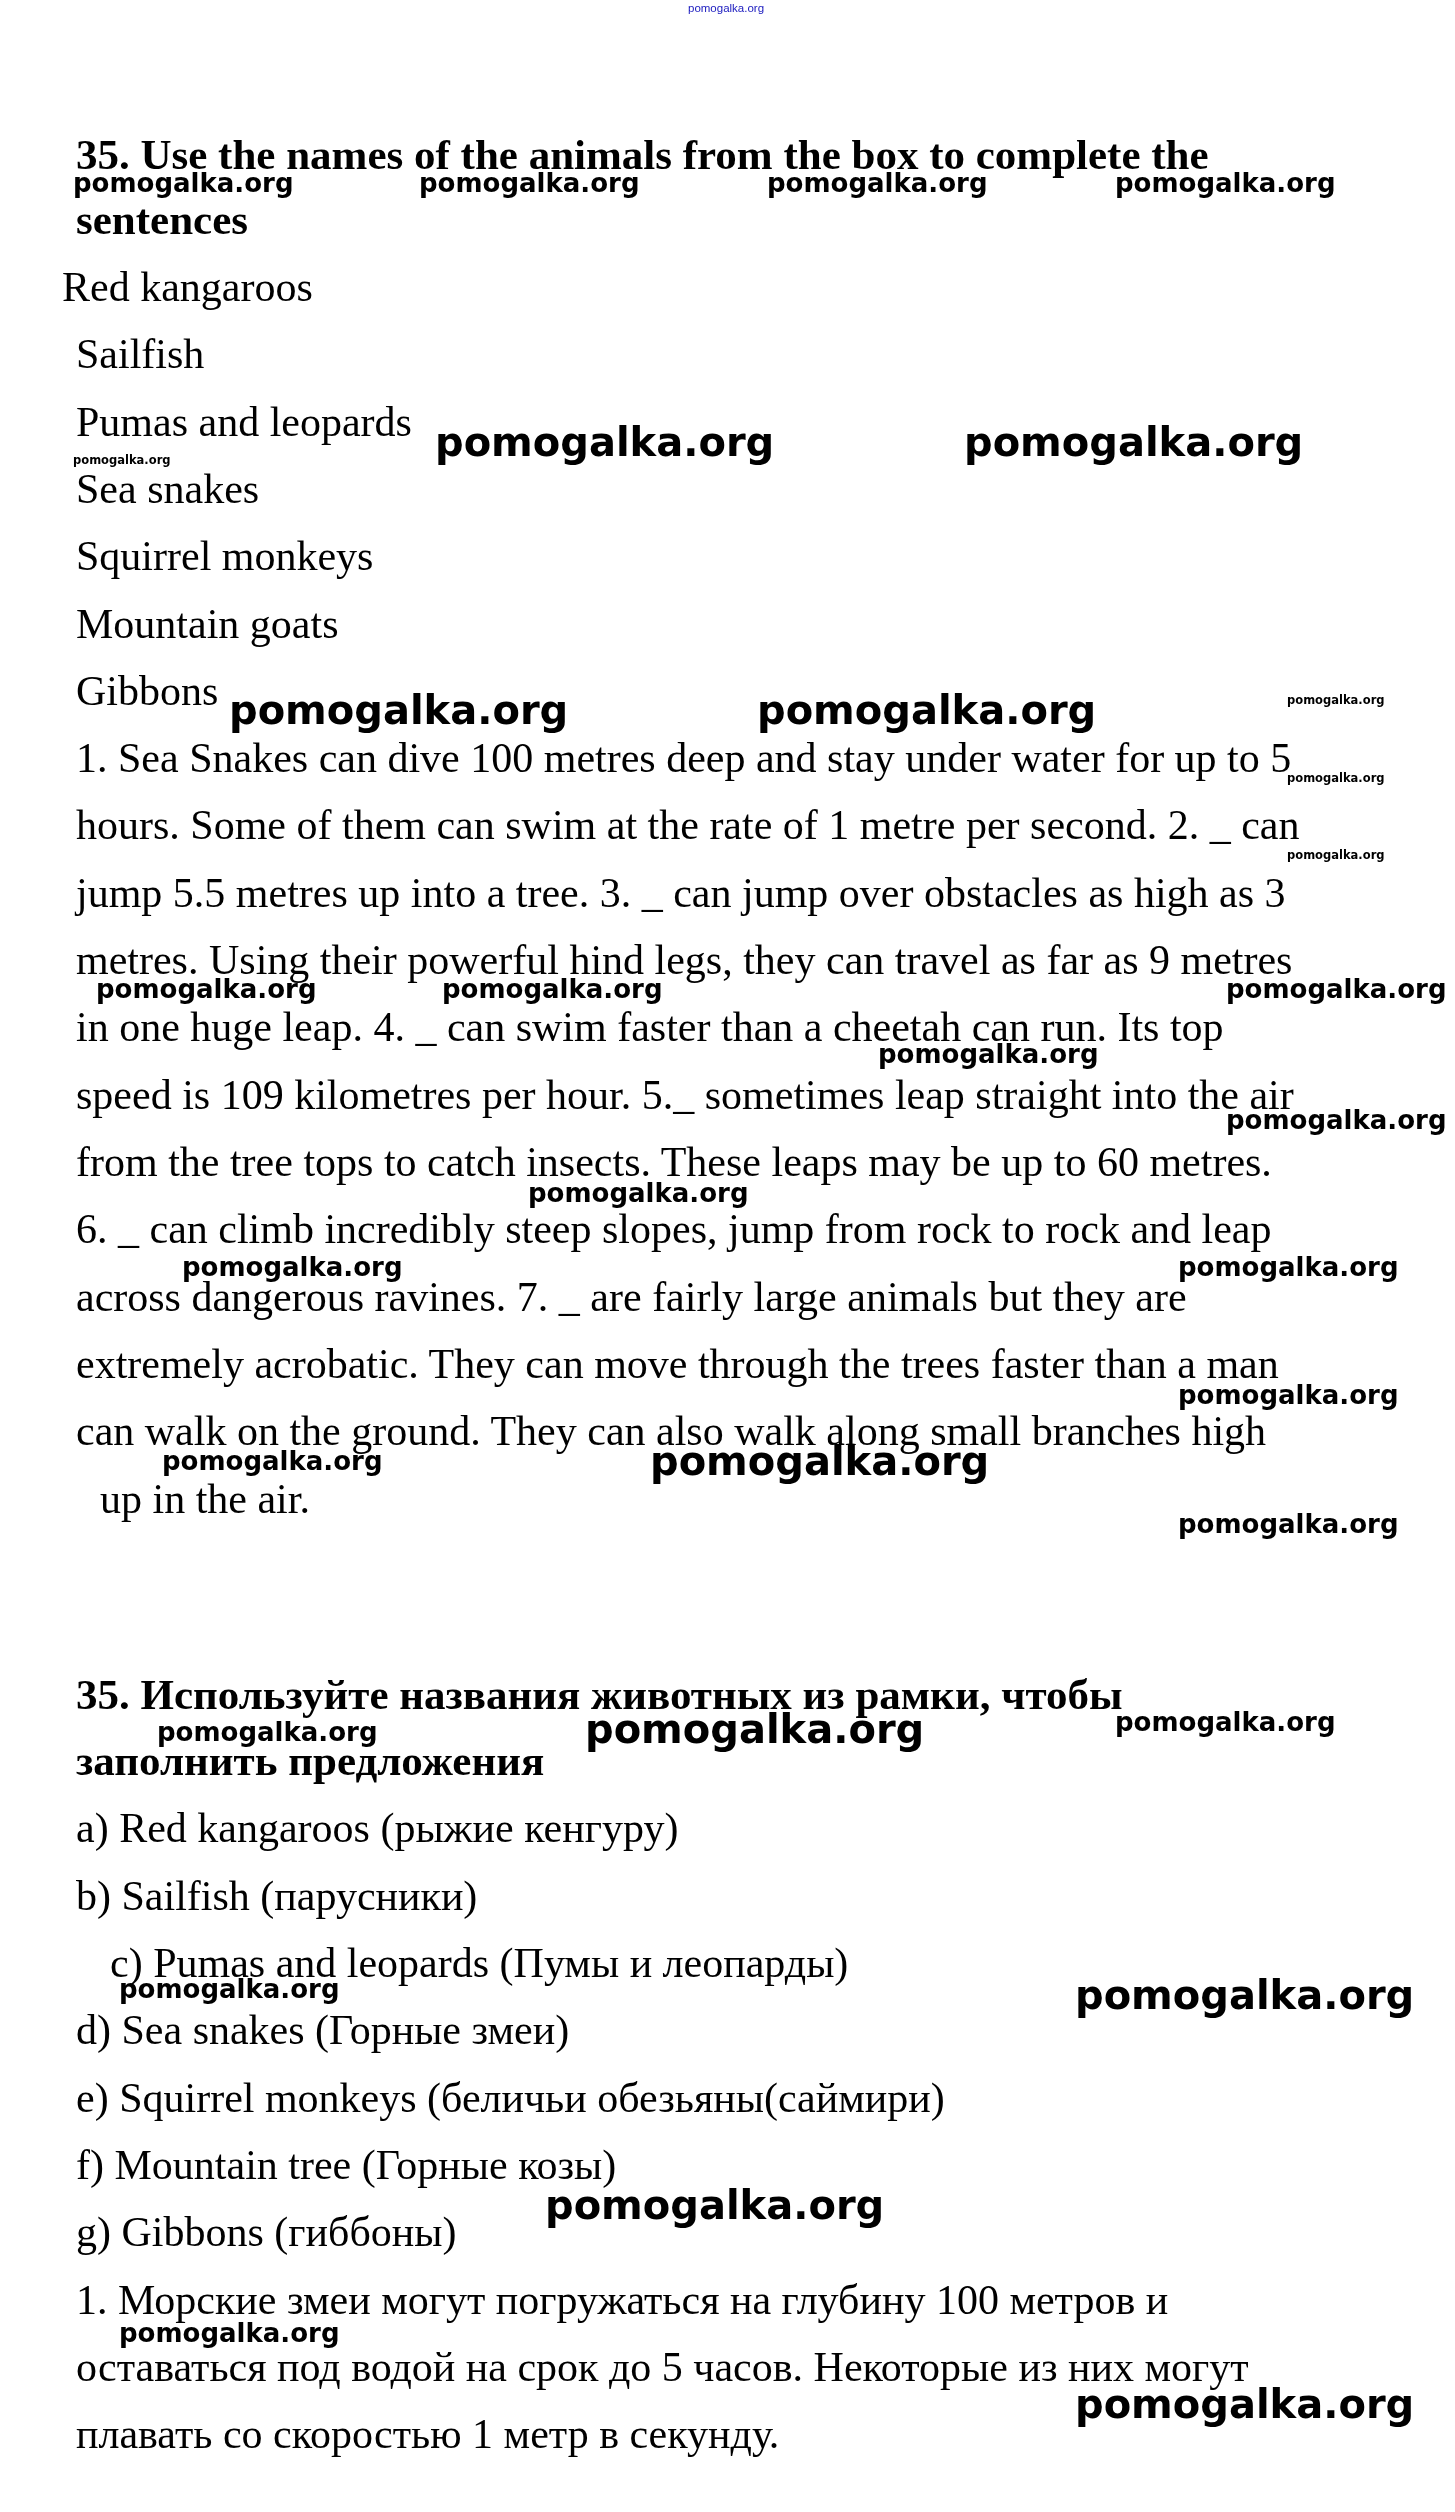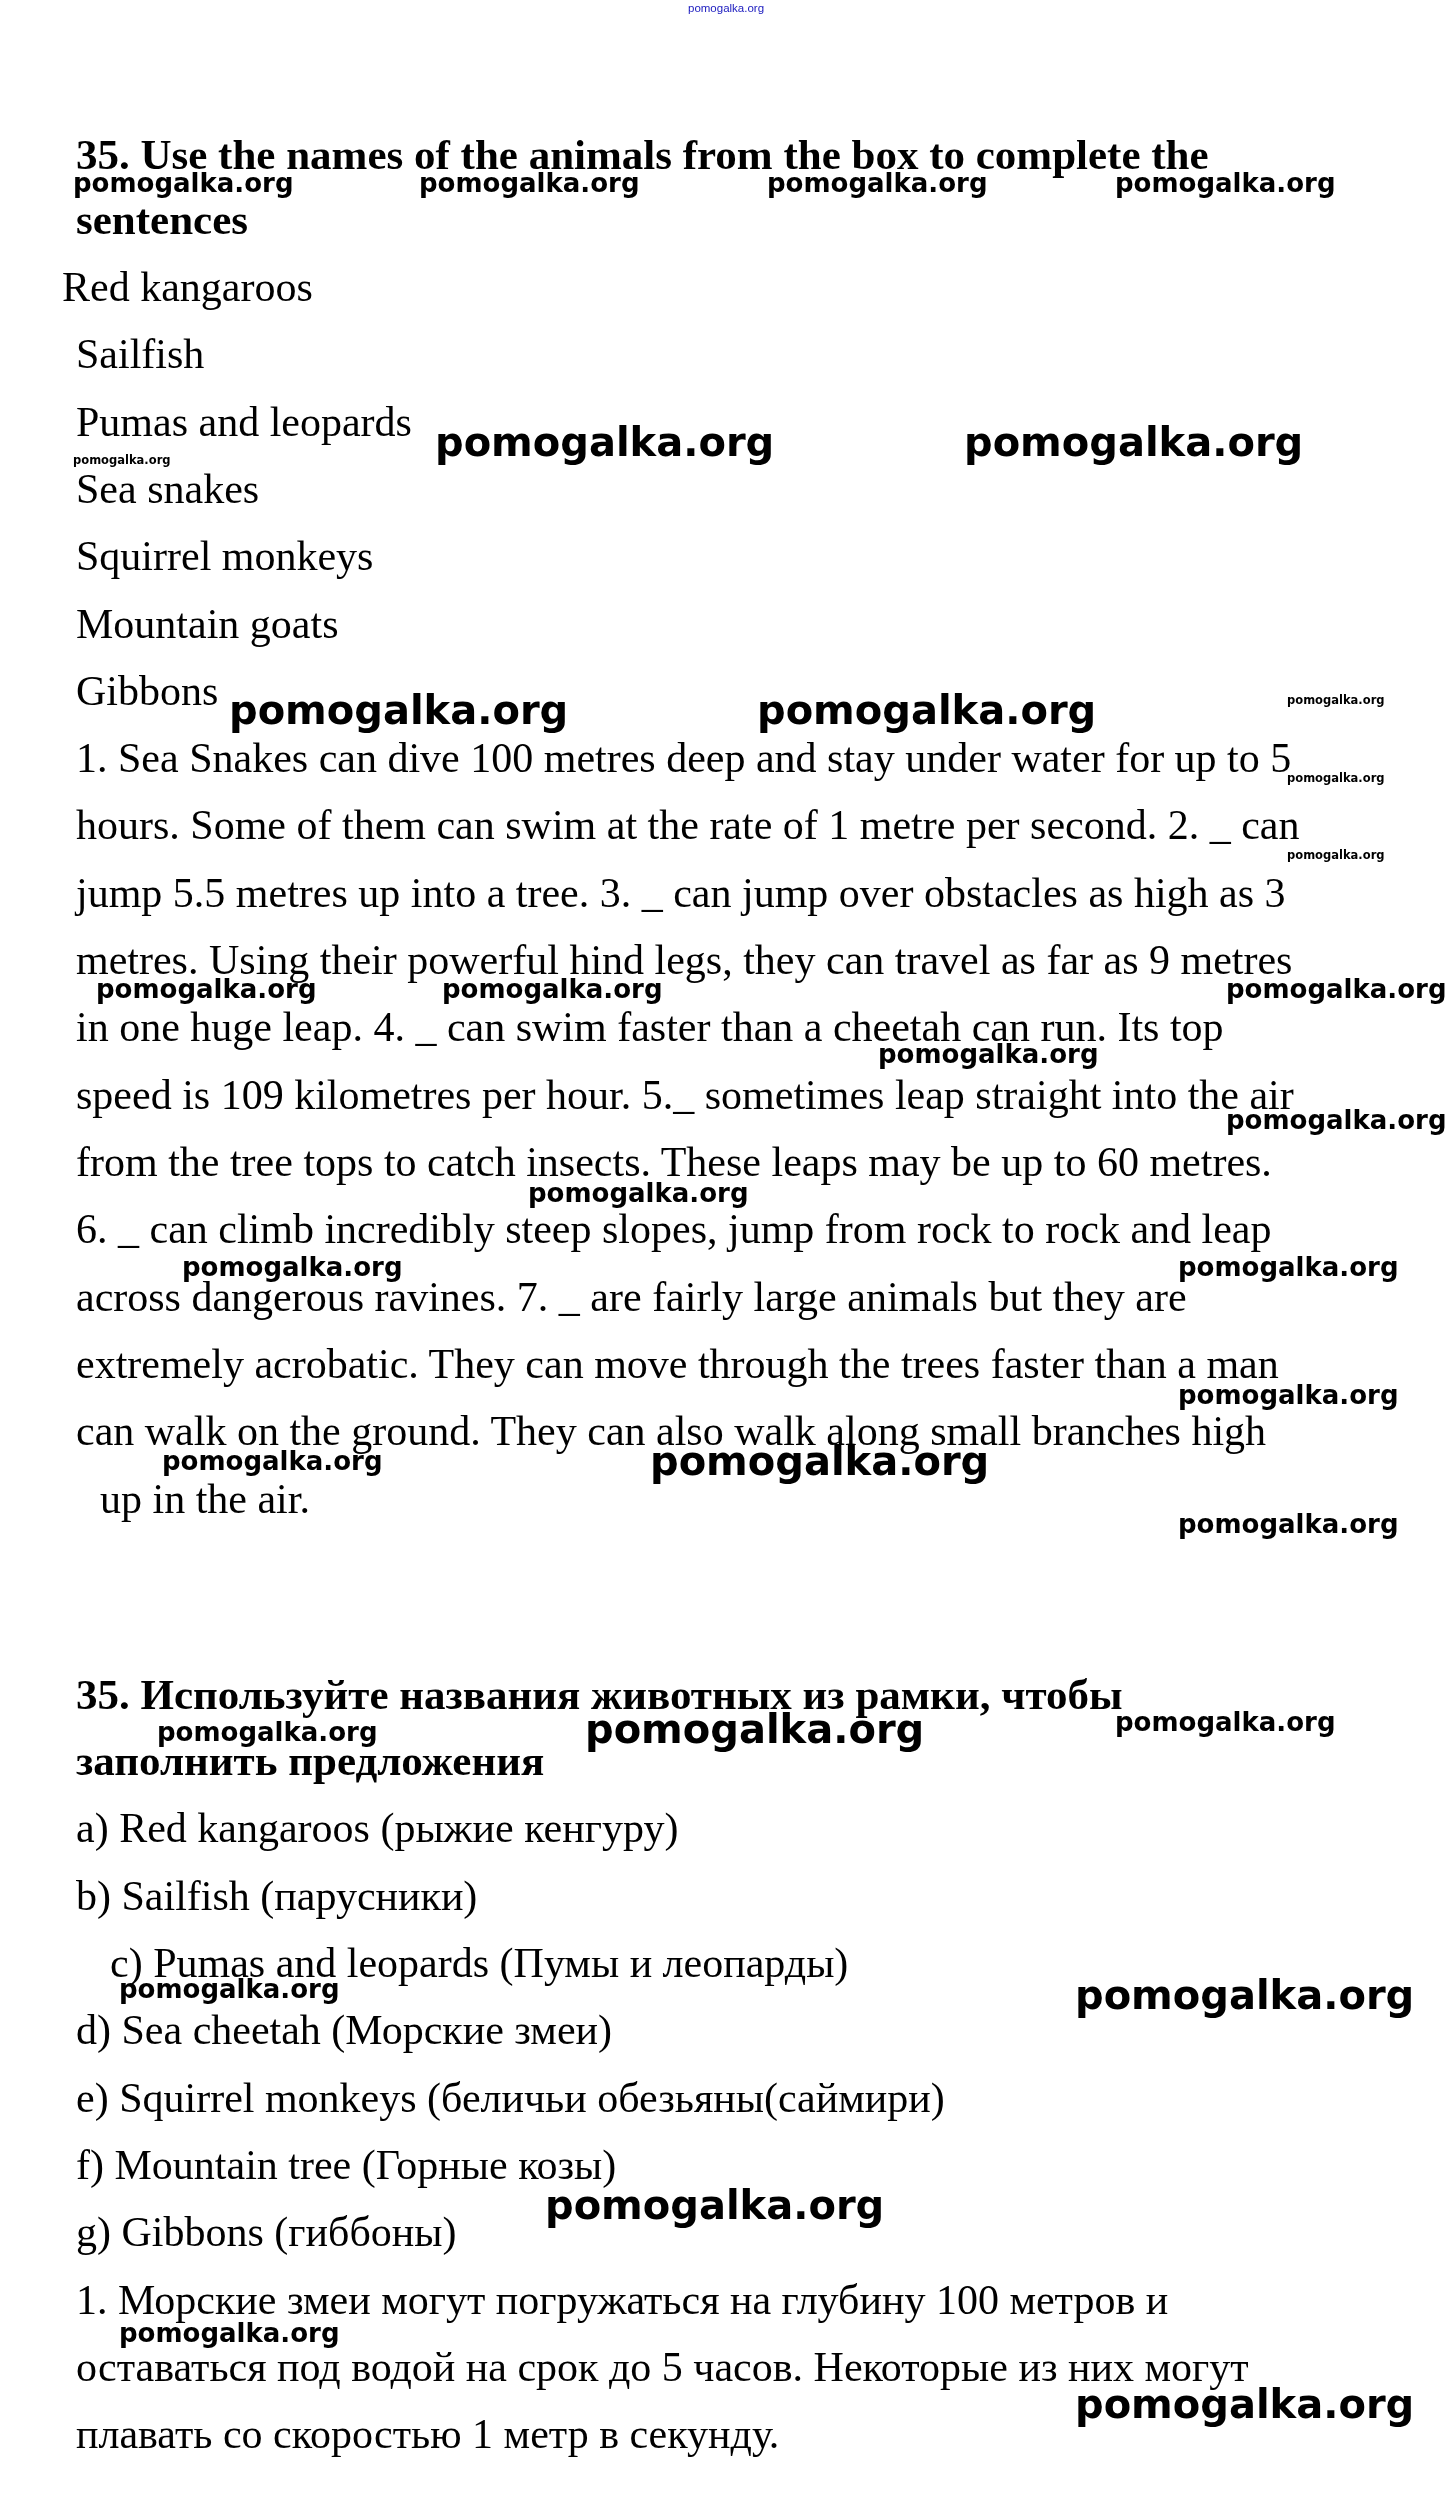--- a/index.html
+++ b/index.html
@@ -67,21 +67,21 @@
 <div class="abs wm wm-m" style="left:162px; top:1446px;">pomogalka.org</div>
 <div class="abs wm wm-l" style="left:650px; top:1438px;">pomogalka.org</div>
 <div class="abs wm wm-m" style="left:1178px; top:1509px;">pomogalka.org</div>
 
 <div class="abs h" style="left:76px; top:1672px;">35. Используйте названия животных из рамки, чтобы</div>
 <div class="abs h" style="left:76px; top:1738px;">заполнить предложения</div>
 
 <div class="abs t" style="left:76px; top:1805px;">a) Red kangaroos (рыжие кенгуру)</div>
 <div class="abs t" style="left:76px; top:1873px;">b) Sailfish (парусники)</div>
 <div class="abs t" style="left:76px; top:1940px;margin-left:34px;">c) Pumas and leopards (Пумы и леопарды)</div>
-<div class="abs t" style="left:76px; top:2007px;">d) Sea cheetah (Морские змеи)</div>
+<div class="abs t" style="left:76px; top:2007px;">d) Sea snakes (Горные змеи)</div>
 <div class="abs t" style="left:76px; top:2075px;">e) Squirrel monkeys (беличьи обезьяны(саймири)</div>
 <div class="abs t" style="left:76px; top:2142px;">f) Mountain tree (Горные козы)</div>
 <div class="abs t" style="left:76px; top:2209px;">g) Gibbons (гиббоны)</div>
 
 <div class="abs t" style="left:76px; top:2277px;">1. Морские змеи могут погружаться на глубину 100 метров и</div>
 <div class="abs t" style="left:76px; top:2344px;">оставаться под водой на срок до 5 часов. Некоторые из них могут</div>
 <div class="abs t" style="left:76px; top:2411px;">плавать со скоростью 1 метр в секунду.</div>
 
 <div class="abs wm wm-m" style="left:157px; top:1717px;">pomogalka.org</div>
 <div class="abs wm wm-l" style="left:585px; top:1706px;">pomogalka.org</div>

